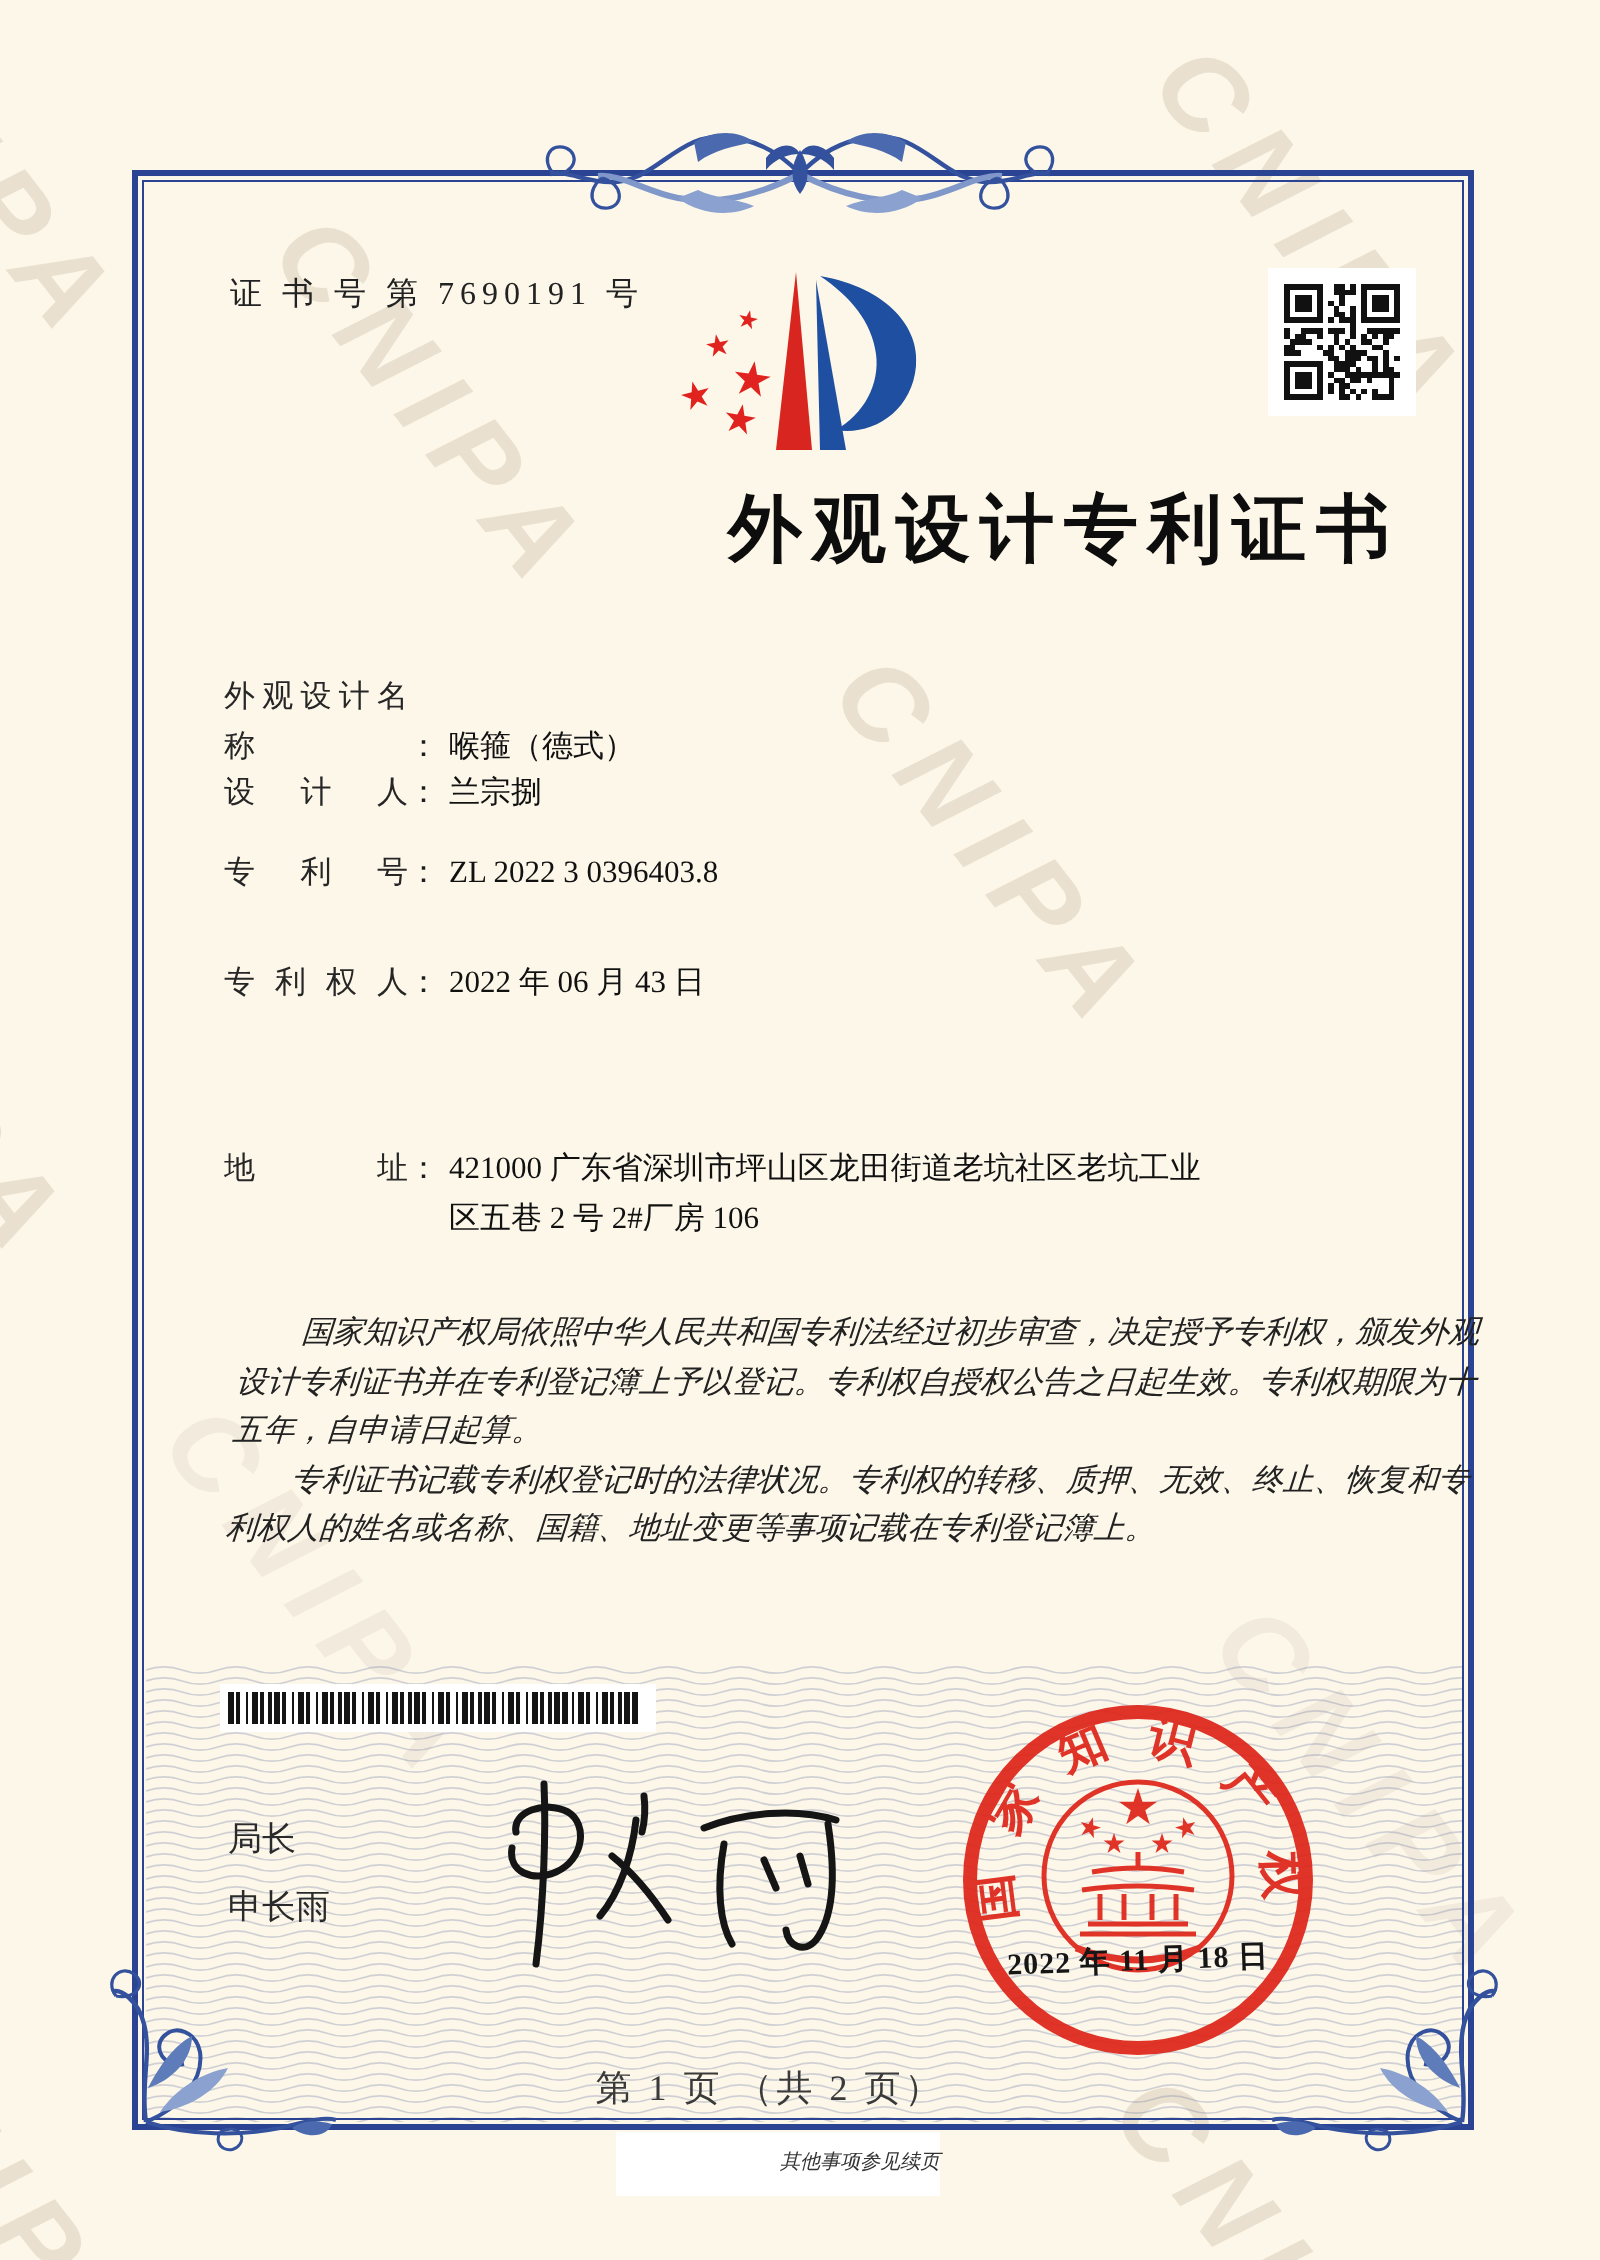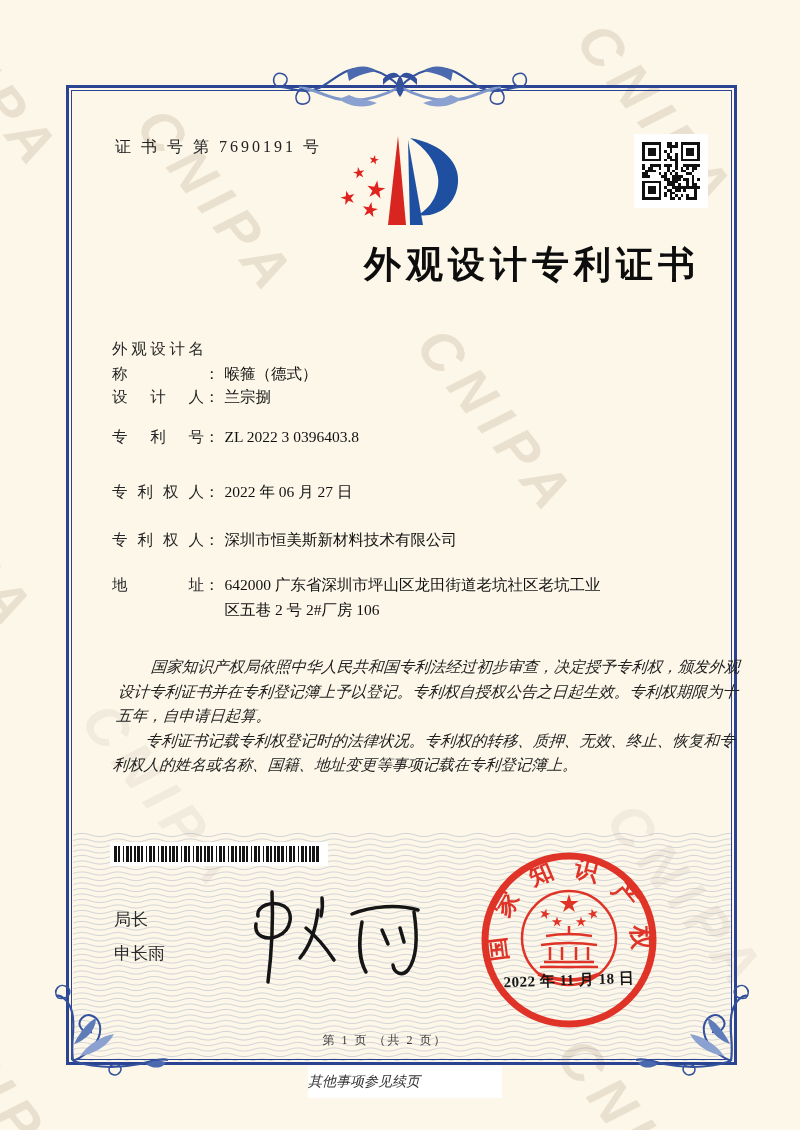--- a/index.html
+++ b/index.html
@@ -58,24 +58,24 @@
   .sig-name{position:absolute; left:114px; top:942px; font-family:"Liberation Sans", sans-serif; font-size:17px; color:#2a2a2a;}
   .sig-hand{position:absolute; left:230px; top:880px;}
   
   .seal{position:absolute; left:478px; top:848px;}
   .seal-date{
     position:absolute; left:498px; top:971px; width:142px; text-align:center;
     font-size:15px; font-weight:bold; color:#161616; letter-spacing:0.5px;
     transform:rotate(-2deg);
   }
   
-  .page-info{position:absolute; left:285px; top:1032px; width:200px; text-align:center; font-size:12px; letter-spacing:2px; color:#3a3a3a;}
+  .page-info{position:absolute; left:285px; top:1032px; width:200px; text-align:center; font-size:18px; letter-spacing:2px; color:#3a3a3a;}
   .note-box{
-    position:absolute; left:308px; top:1066px; width:194px; height:32px; background:#fff;
-    text-align:left; line-height:32px; font-size:14px; font-style:italic; color:#333;
+    position:absolute; left:308px; top:1066px; width:162px; height:32px; background:#fff;
+    text-align:right; line-height:32px; font-size:10px; font-style:italic; color:#333;
   }
 </style>
 </head>
 <body>
 
 <div class="page">
 
   <div class="wm" style="left:-60px;top:-30px;">CNIPA</div>
   <div class="wm" style="left:175px;top:95px;">CNIPA</div>
   <div class="wm" style="left:615px;top:10px;">CNIPA</div>
@@ -419,27 +419,24 @@
   <div class="frow" style="top:384px;">
     <span class="flabel">设计人</span><span class="fcolon">：</span><span class="fvalue">兰宗捌</span>
   </div>
   <div class="frow" style="top:336px;">
     <span class="flabel">外观设计名称</span><span class="fcolon">：</span><span class="fvalue">喉箍（德式）</span>
   </div>
   <div class="frow" style="top:424px;">
     <span class="flabel">专利号</span><span class="fcolon">：</span><span class="fvalue">ZL 2022 3 0396403.8</span>
   </div>
   <div class="frow" style="top:479px;">
-    <span class="flabel">专利权人</span><span class="fcolon">：</span><span class="fvalue">2022 年 06 月 27 日</span>
-  </div>
-  <div class="frow" style="top:527px;">
-    <span class="flabel">专利权人</span><span class="fcolon">：</span><span class="fvalue">深圳市恒美斯新材料技术有限公司</span>
+    <span class="flabel">专利权人</span><span class="fcolon">：</span><span class="fvalue">2022 年 06 月 43 日</span>
   </div>
   <div class="frow" style="top:572px;">
-    <span class="flabel">地址</span><span class="fcolon">：</span><span class="fvalue addr-val"><span style="display:block;">642000 广东省深圳市坪山区龙田街道老坑社区老坑工业</span><span style="display:block;">区五巷 2 号 2#厂房 106</span></span>
+    <span class="flabel">地址</span><span class="fcolon">：</span><span class="fvalue addr-val"><span style="display:block;">421000 广东省深圳市坪山区龙田街道老坑社区老坑工业</span><span style="display:block;">区五巷 2 号 2#厂房 106</span></span>
   </div>
 
   <div class="body-text">
     <p>国家知识产权局依照中华人民共和国专利法经过初步审查，决定授予专利权，颁发外观设计专利证书并在专利登记簿上予以登记。专利权自授权公告之日起生效。专利权期限为十五年，自申请日起算。</p>
     <p>专利证书记载专利权登记时的法律状况。专利权的转移、质押、无效、终止、恢复和专利权人的姓名或名称、国籍、地址变更等事项记载在专利登记簿上。</p>
   </div>
 
   <div class="barcode-box">
     <div class="barcode" id="barcode"><span style="display:inline-block;height:16px;background:#141414;width:3px;margin-right:1px"></span><span style="display:inline-block;height:16px;background:#141414;width:2.1px;margin-right:2.6px"></span><span style="display:inline-block;height:16px;background:#141414;width:1.2px;margin-right:1.8px"></span><span style="display:inline-block;height:16px;background:#141414;width:3px;margin-right:1px"></span><span style="display:inline-block;height:16px;background:#141414;width:2.1px;margin-right:2.6px"></span><span style="display:inline-block;height:16px;background:#141414;width:1.2px;margin-right:1.8px"></span><span style="display:inline-block;height:16px;background:#141414;width:3px;margin-right:1px"></span><span style="display:inline-block;height:16px;background:#141414;width:2.1px;margin-right:2.6px"></span><span style="display:inline-block;height:16px;background:#141414;width:1.2px;margin-right:1.8px"></span><span style="display:inline-block;height:16px;background:#141414;width:3px;margin-right:1px"></span><span style="display:inline-block;height:16px;background:#141414;width:2.1px;margin-right:2.6px"></span><span style="display:inline-block;height:16px;background:#141414;width:1.2px;margin-right:1.8px"></span><span style="display:inline-block;height:16px;background:#141414;width:3px;margin-right:1px"></span><span style="display:inline-block;height:16px;background:#141414;width:2.1px;margin-right:2.6px"></span><span style="display:inline-block;height:16px;background:#141414;width:1.2px;margin-right:1.8px"></span><span style="display:inline-block;height:16px;background:#141414;width:3px;margin-right:1px"></span><span style="display:inline-block;height:16px;background:#141414;width:2.1px;margin-right:2.6px"></span><span style="display:inline-block;height:16px;background:#141414;width:1.2px;margin-right:1.8px"></span><span style="display:inline-block;height:16px;background:#141414;width:3px;margin-right:1px"></span><span style="display:inline-block;height:16px;background:#141414;width:2.1px;margin-right:2.6px"></span><span style="display:inline-block;height:16px;background:#141414;width:1.2px;margin-right:1.8px"></span><span style="display:inline-block;height:16px;background:#141414;width:3px;margin-right:1px"></span><span style="display:inline-block;height:16px;background:#141414;width:2.1px;margin-right:2.6px"></span><span style="display:inline-block;height:16px;background:#141414;width:1.2px;margin-right:1.8px"></span><span style="display:inline-block;height:16px;background:#141414;width:3px;margin-right:1px"></span><span style="display:inline-block;height:16px;background:#141414;width:2.1px;margin-right:2.6px"></span><span style="display:inline-block;height:16px;background:#141414;width:1.2px;margin-right:1.8px"></span><span style="display:inline-block;height:16px;background:#141414;width:3px;margin-right:1px"></span><span style="display:inline-block;height:16px;background:#141414;width:2.1px;margin-right:2.6px"></span><span style="display:inline-block;height:16px;background:#141414;width:1.2px;margin-right:1.8px"></span><span style="display:inline-block;height:16px;background:#141414;width:3px;margin-right:1px"></span><span style="display:inline-block;height:16px;background:#141414;width:2.1px;margin-right:2.6px"></span><span style="display:inline-block;height:16px;background:#141414;width:1.2px;margin-right:1.8px"></span><span style="display:inline-block;height:16px;background:#141414;width:3px;margin-right:1px"></span><span style="display:inline-block;height:16px;background:#141414;width:2.1px;margin-right:2.6px"></span><span style="display:inline-block;height:16px;background:#141414;width:1.2px;margin-right:1.8px"></span><span style="display:inline-block;height:16px;background:#141414;width:3px;margin-right:1px"></span><span style="display:inline-block;height:16px;background:#141414;width:2.1px;margin-right:2.6px"></span><span style="display:inline-block;height:16px;background:#141414;width:1.2px;margin-right:1.8px"></span><span style="display:inline-block;height:16px;background:#141414;width:3px;margin-right:1px"></span><span style="display:inline-block;height:16px;background:#141414;width:2.1px;margin-right:2.6px"></span><span style="display:inline-block;height:16px;background:#141414;width:1.2px;margin-right:1.8px"></span><span style="display:inline-block;height:16px;background:#141414;width:3px;margin-right:1px"></span><span style="display:inline-block;height:16px;background:#141414;width:2.1px;margin-right:2.6px"></span><span style="display:inline-block;height:16px;background:#141414;width:1.2px;margin-right:1.8px"></span><span style="display:inline-block;height:16px;background:#141414;width:3px;margin-right:1px"></span><span style="display:inline-block;height:16px;background:#141414;width:2.1px;margin-right:2.6px"></span><span style="display:inline-block;height:16px;background:#141414;width:1.2px;margin-right:1.8px"></span><span style="display:inline-block;height:16px;background:#141414;width:3px;margin-right:1px"></span><span style="display:inline-block;height:16px;background:#141414;width:2.1px;margin-right:2.6px"></span><span style="display:inline-block;height:16px;background:#141414;width:1.2px;margin-right:1.8px"></span><span style="display:inline-block;height:16px;background:#141414;width:3px;margin-right:1px"></span><span style="display:inline-block;height:16px;background:#141414;width:2.1px;margin-right:2.6px"></span></div>
   </div>

